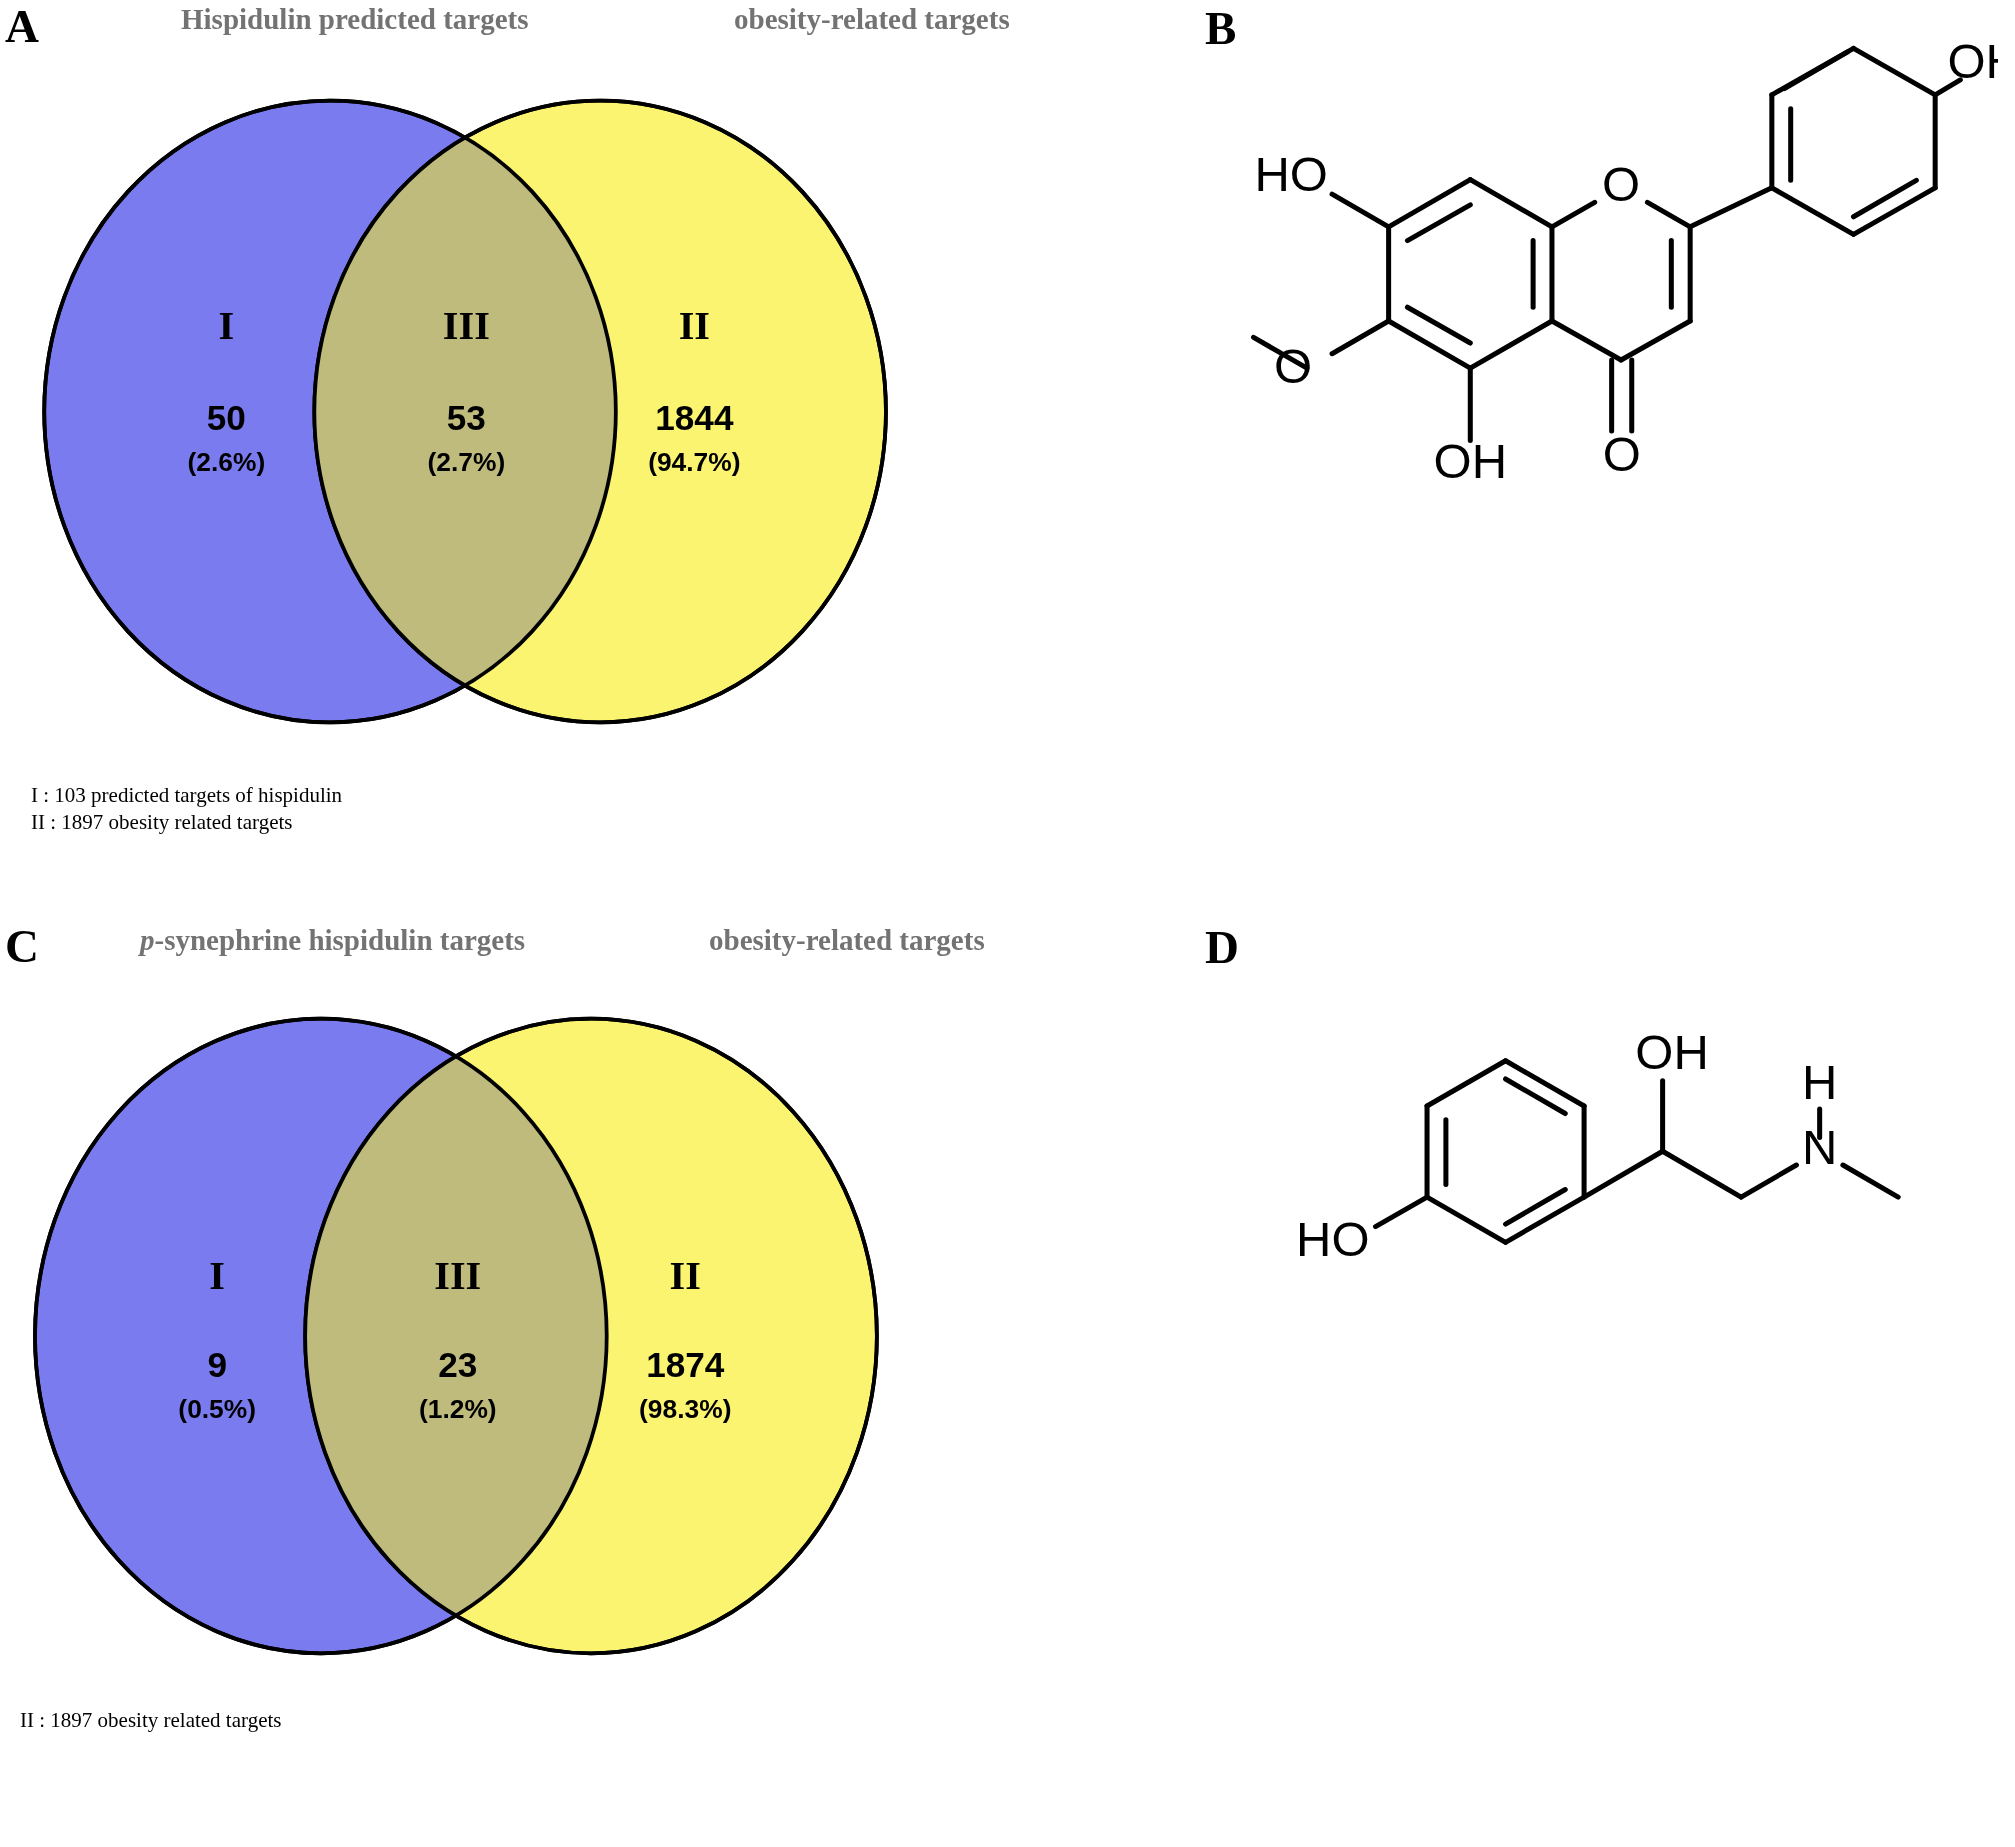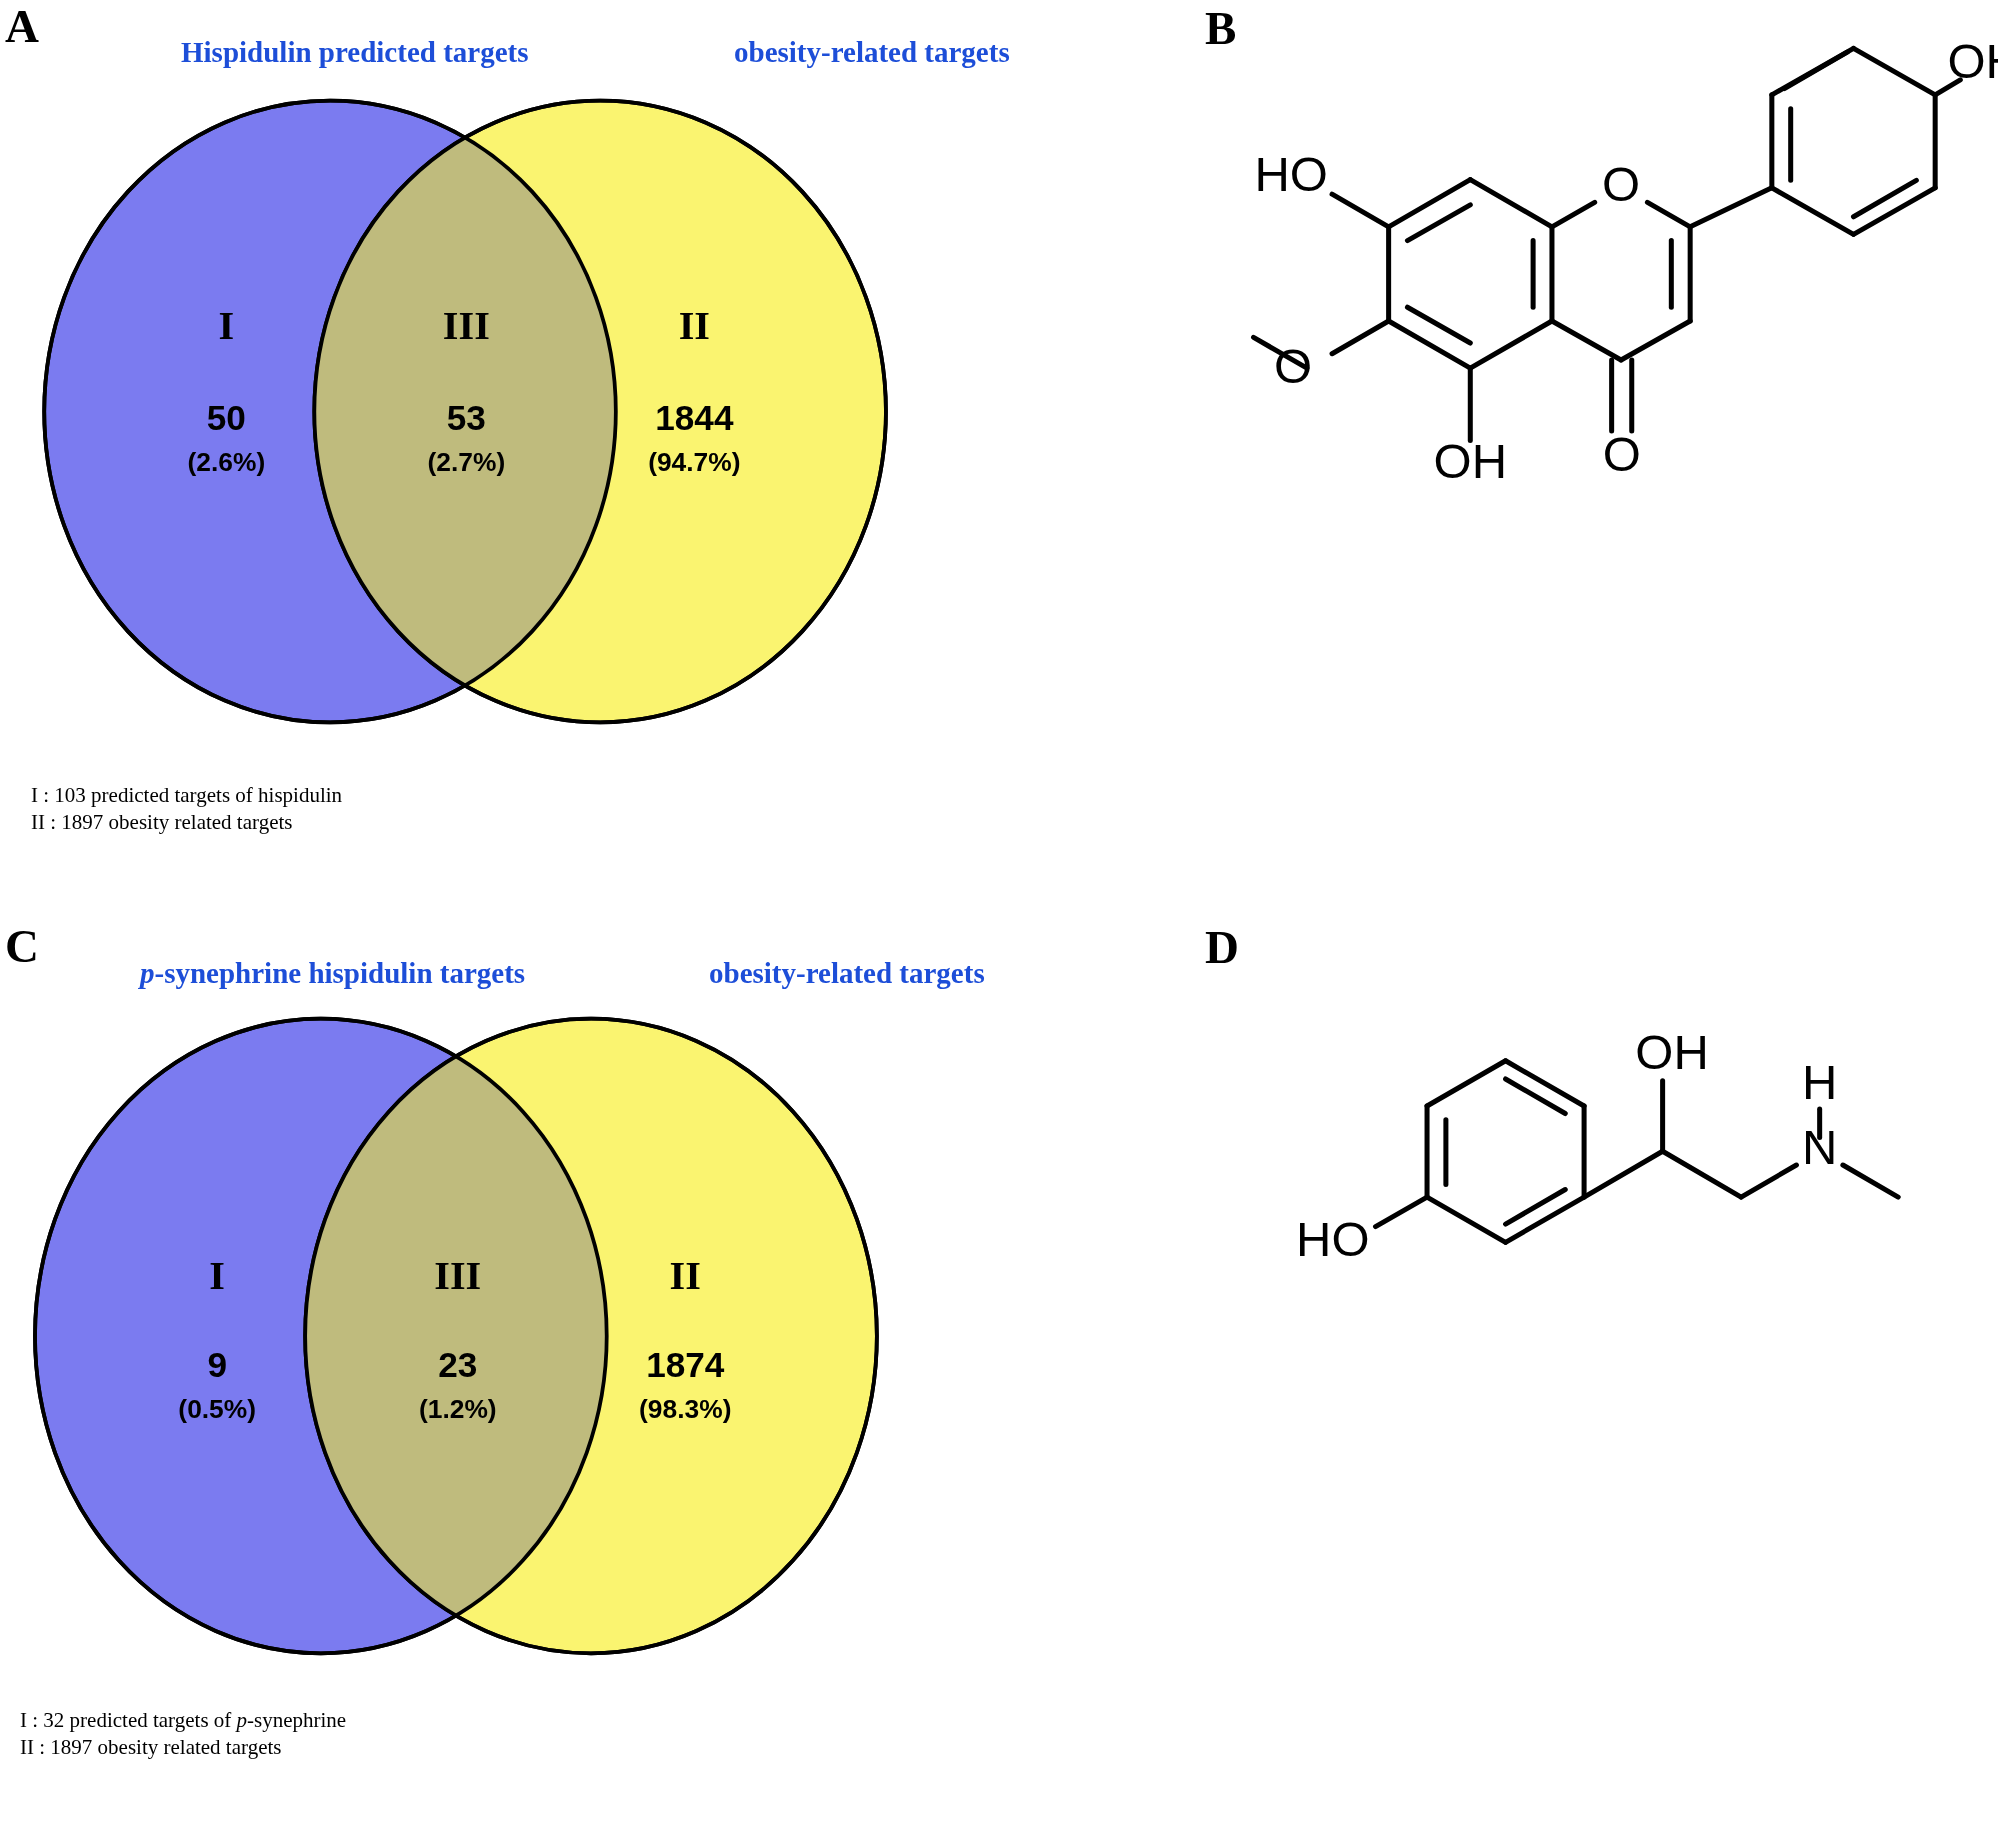--- a/index.html
+++ b/index.html
@@ -26,22 +26,21 @@
     color: #000;
   }
 
   .panel-header {
     position: absolute;
     font-family: "Liberation Serif", "DejaVu Serif", serif;
     font-weight: bold;
     font-size: 29px;
     line-height: 1;
     white-space: nowrap;
-    color: #1d4ed8;
-    margin-top: 33px;
+    color: #737373;
   }
   .panel-header .ital { font-style: italic; }
 
   .venn-wrap {
     position: absolute;
   }
   .venn-svg { display: block; }
 
   .venn-label {
     font-family: "Liberation Sans", "DejaVu Sans", sans-serif;
@@ -222,21 +221,20 @@
     <text class="venn-label venn-count" x="708" y="590">23</text>
     <text class="venn-label venn-pct" x="708" y="655">(1.2%)</text>
 
     <text class="venn-roman" x="1070" y="450">II</text>
     <text class="venn-label venn-count" x="1070" y="590">1874</text>
     <text class="venn-label venn-pct" x="1070" y="655">(98.3%)</text>
   </svg>
 </div>
 
 <div class="legend-block" style="left:20px; top:1707px;">
-  <span class="row"><span>I : 32 predicted targets of </span><span class="ital">p</span><span>-synephrine</span></span>
   <span class="row"><span>II : 1897 obesity related targets</span></span>
 </div>
 
 <div class="panel-letter" style="left:1205px; top:924px;">D</div>
 
 <div class="struct-wrap" style="left:1270px; top:980px; width:691px; height:453px;">
   <svg class="struct-svg" width="691" height="453" viewBox="0 0 1100 720">
     <g stroke="#000000" stroke-width="8" fill="none" stroke-linecap="round">
 
       <line x1="500" y1="345" x2="500" y2="200"></line>

